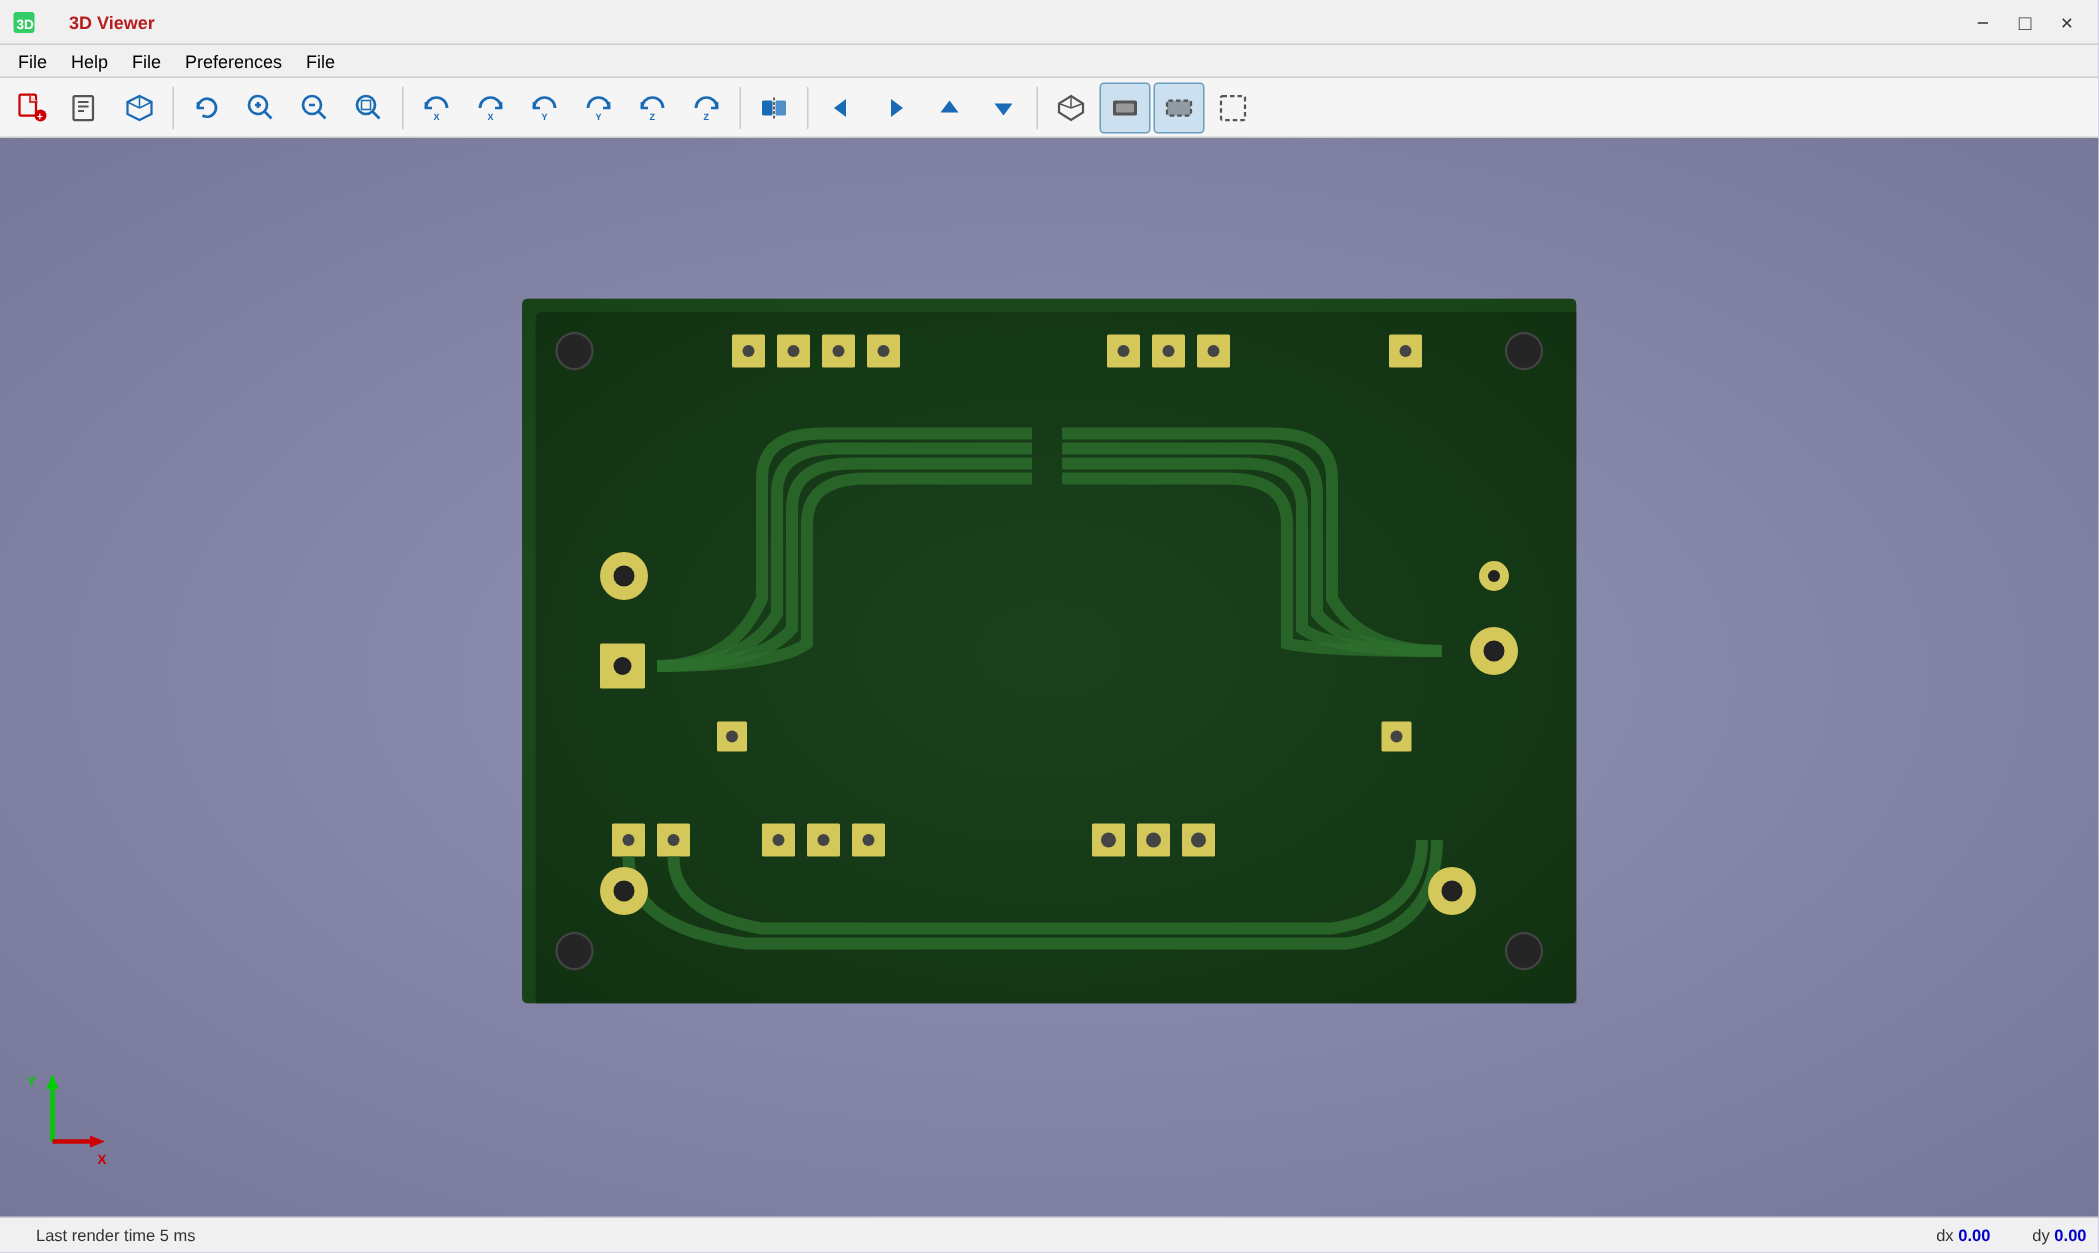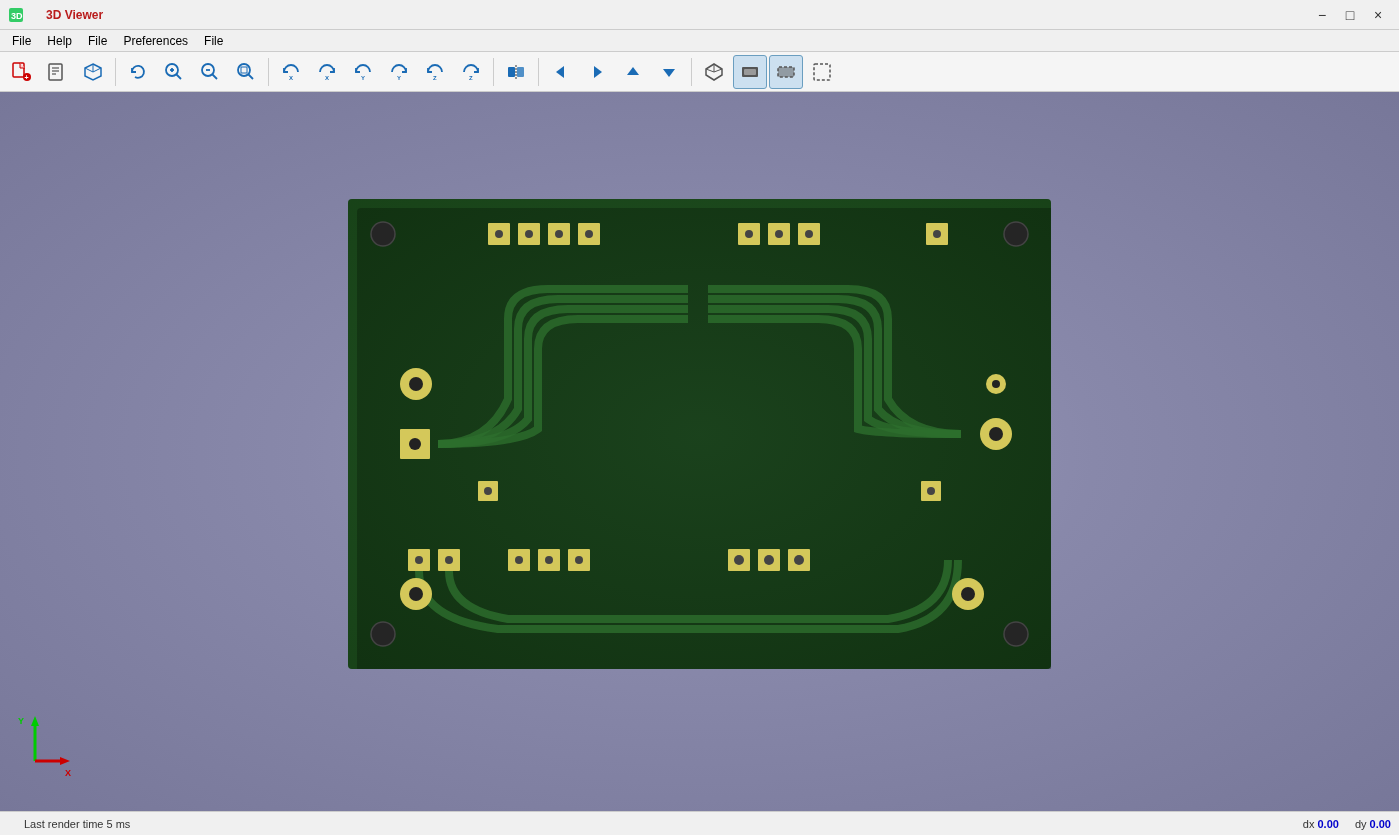--- a/index.html
+++ b/index.html
@@ -129,21 +129,21 @@
       padding: 0 8px;
       justify-content: space-between;
     }
     #status-left {
       font-size: 11px;
       color: #333;
       padding-left: 16px;
     }
     #status-right {
       display: flex;
-      gap: 16px;
+      gap: 28px;
       font-size: 11px;
       margin-left: 48px;
     }
     .coord-label { color: #333; }
     .coord-value { color: #0000cc; font-weight: bold; }
 
     
     svg.icon { width: 22px; height: 22px; }
   </style>
 </head>

